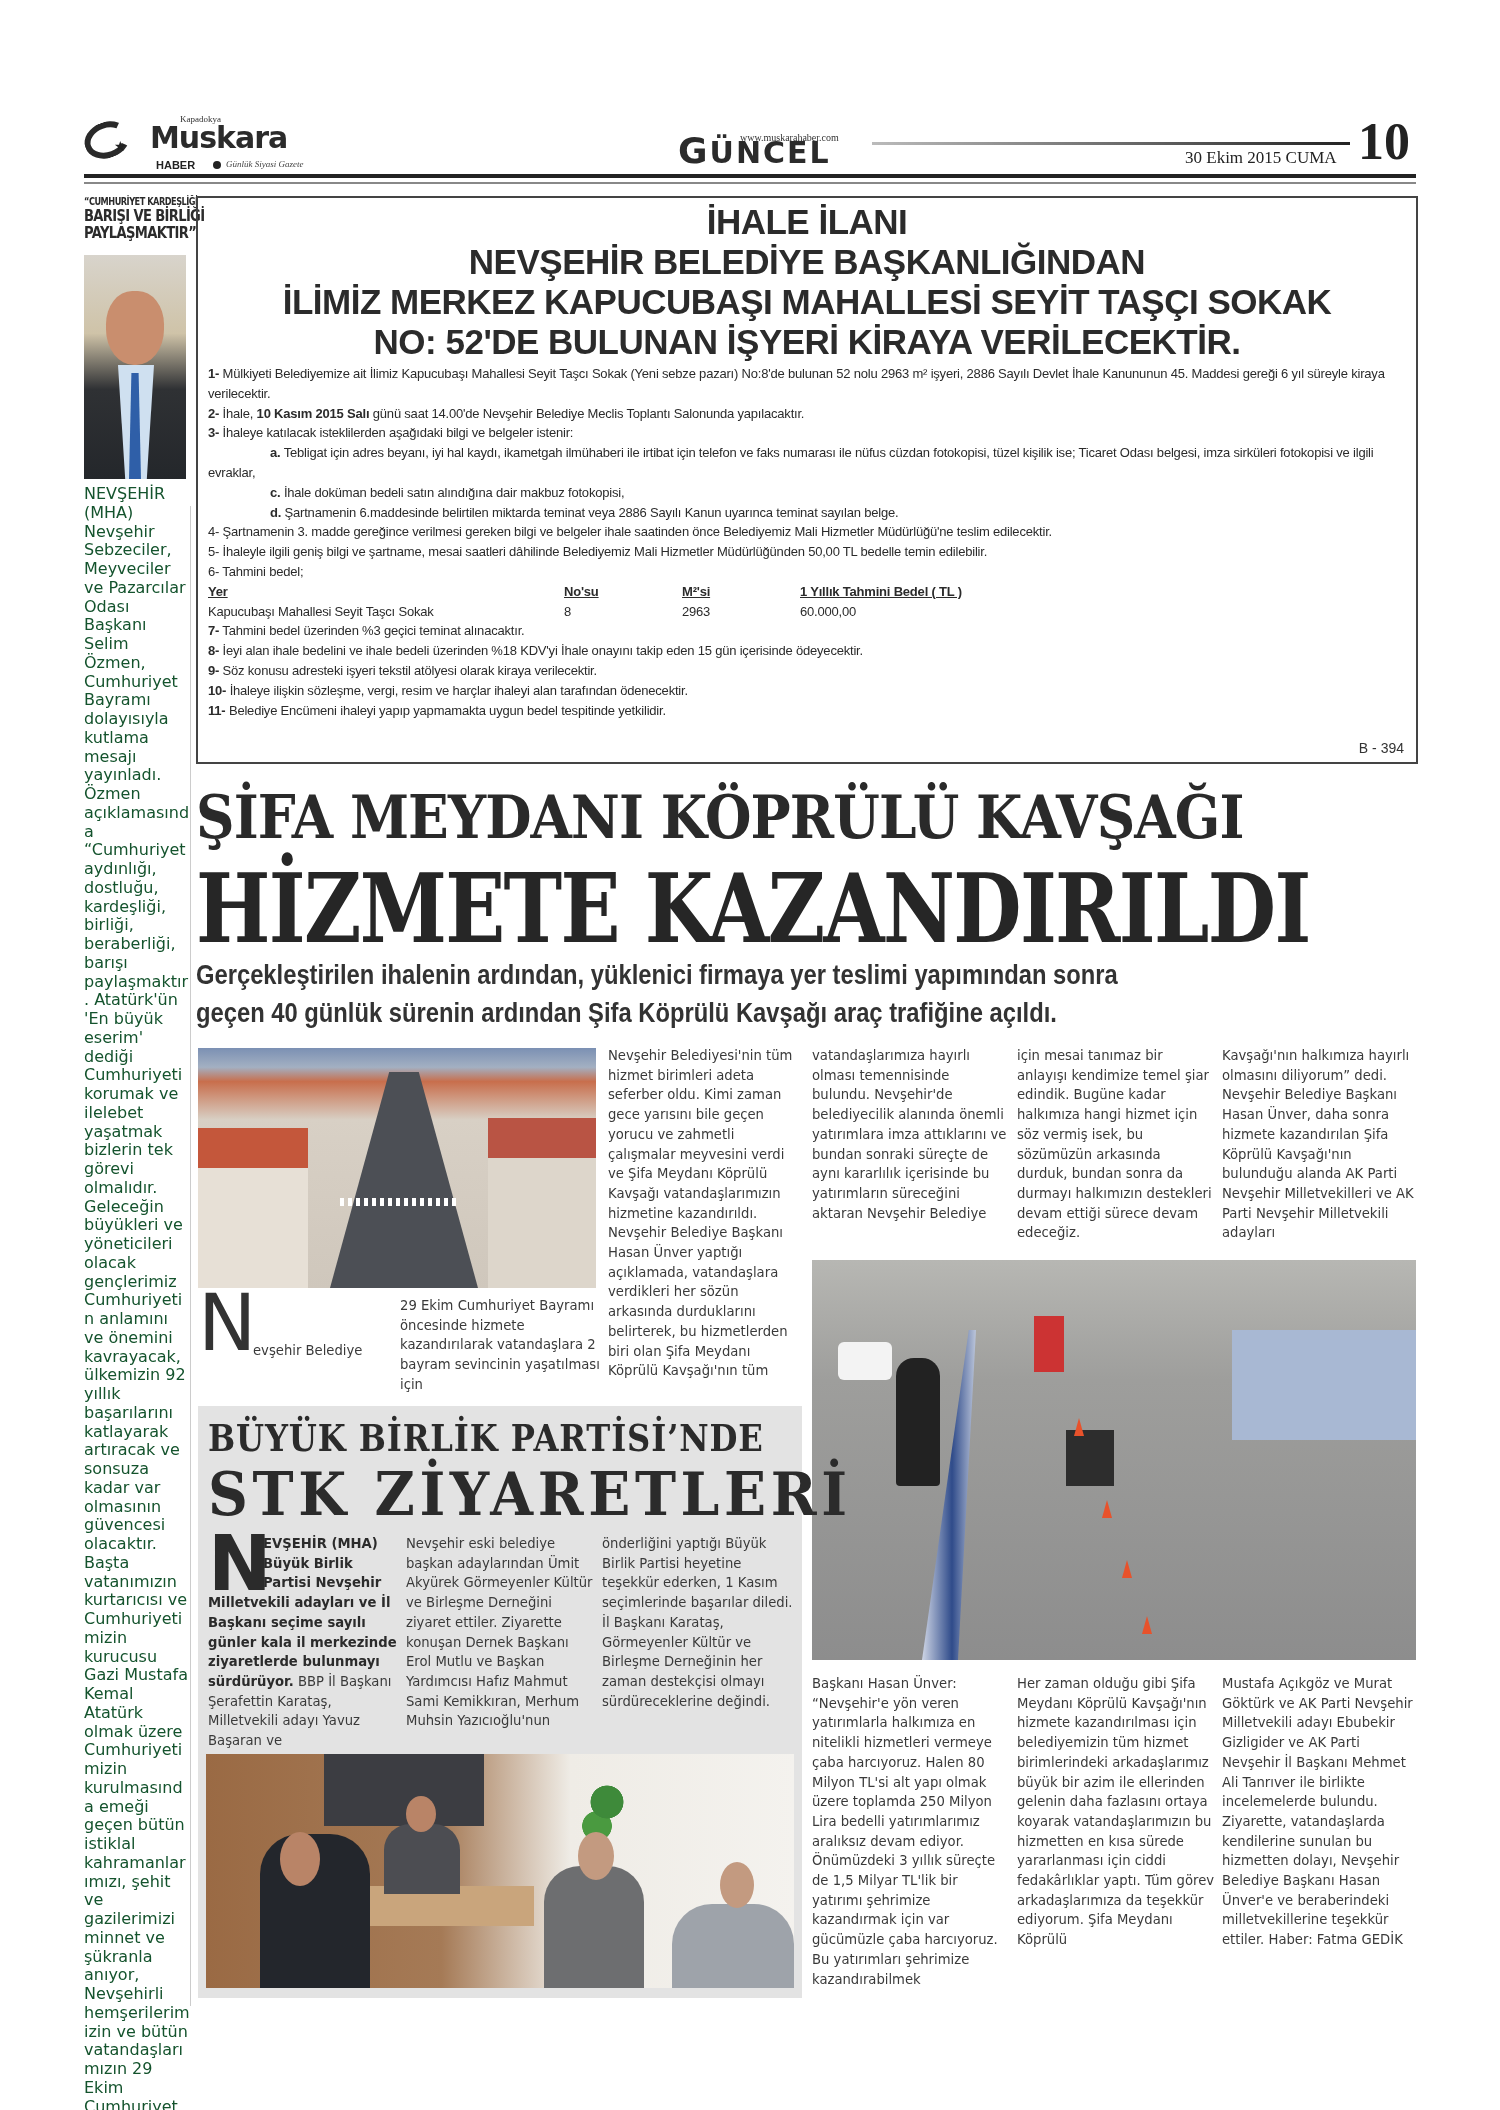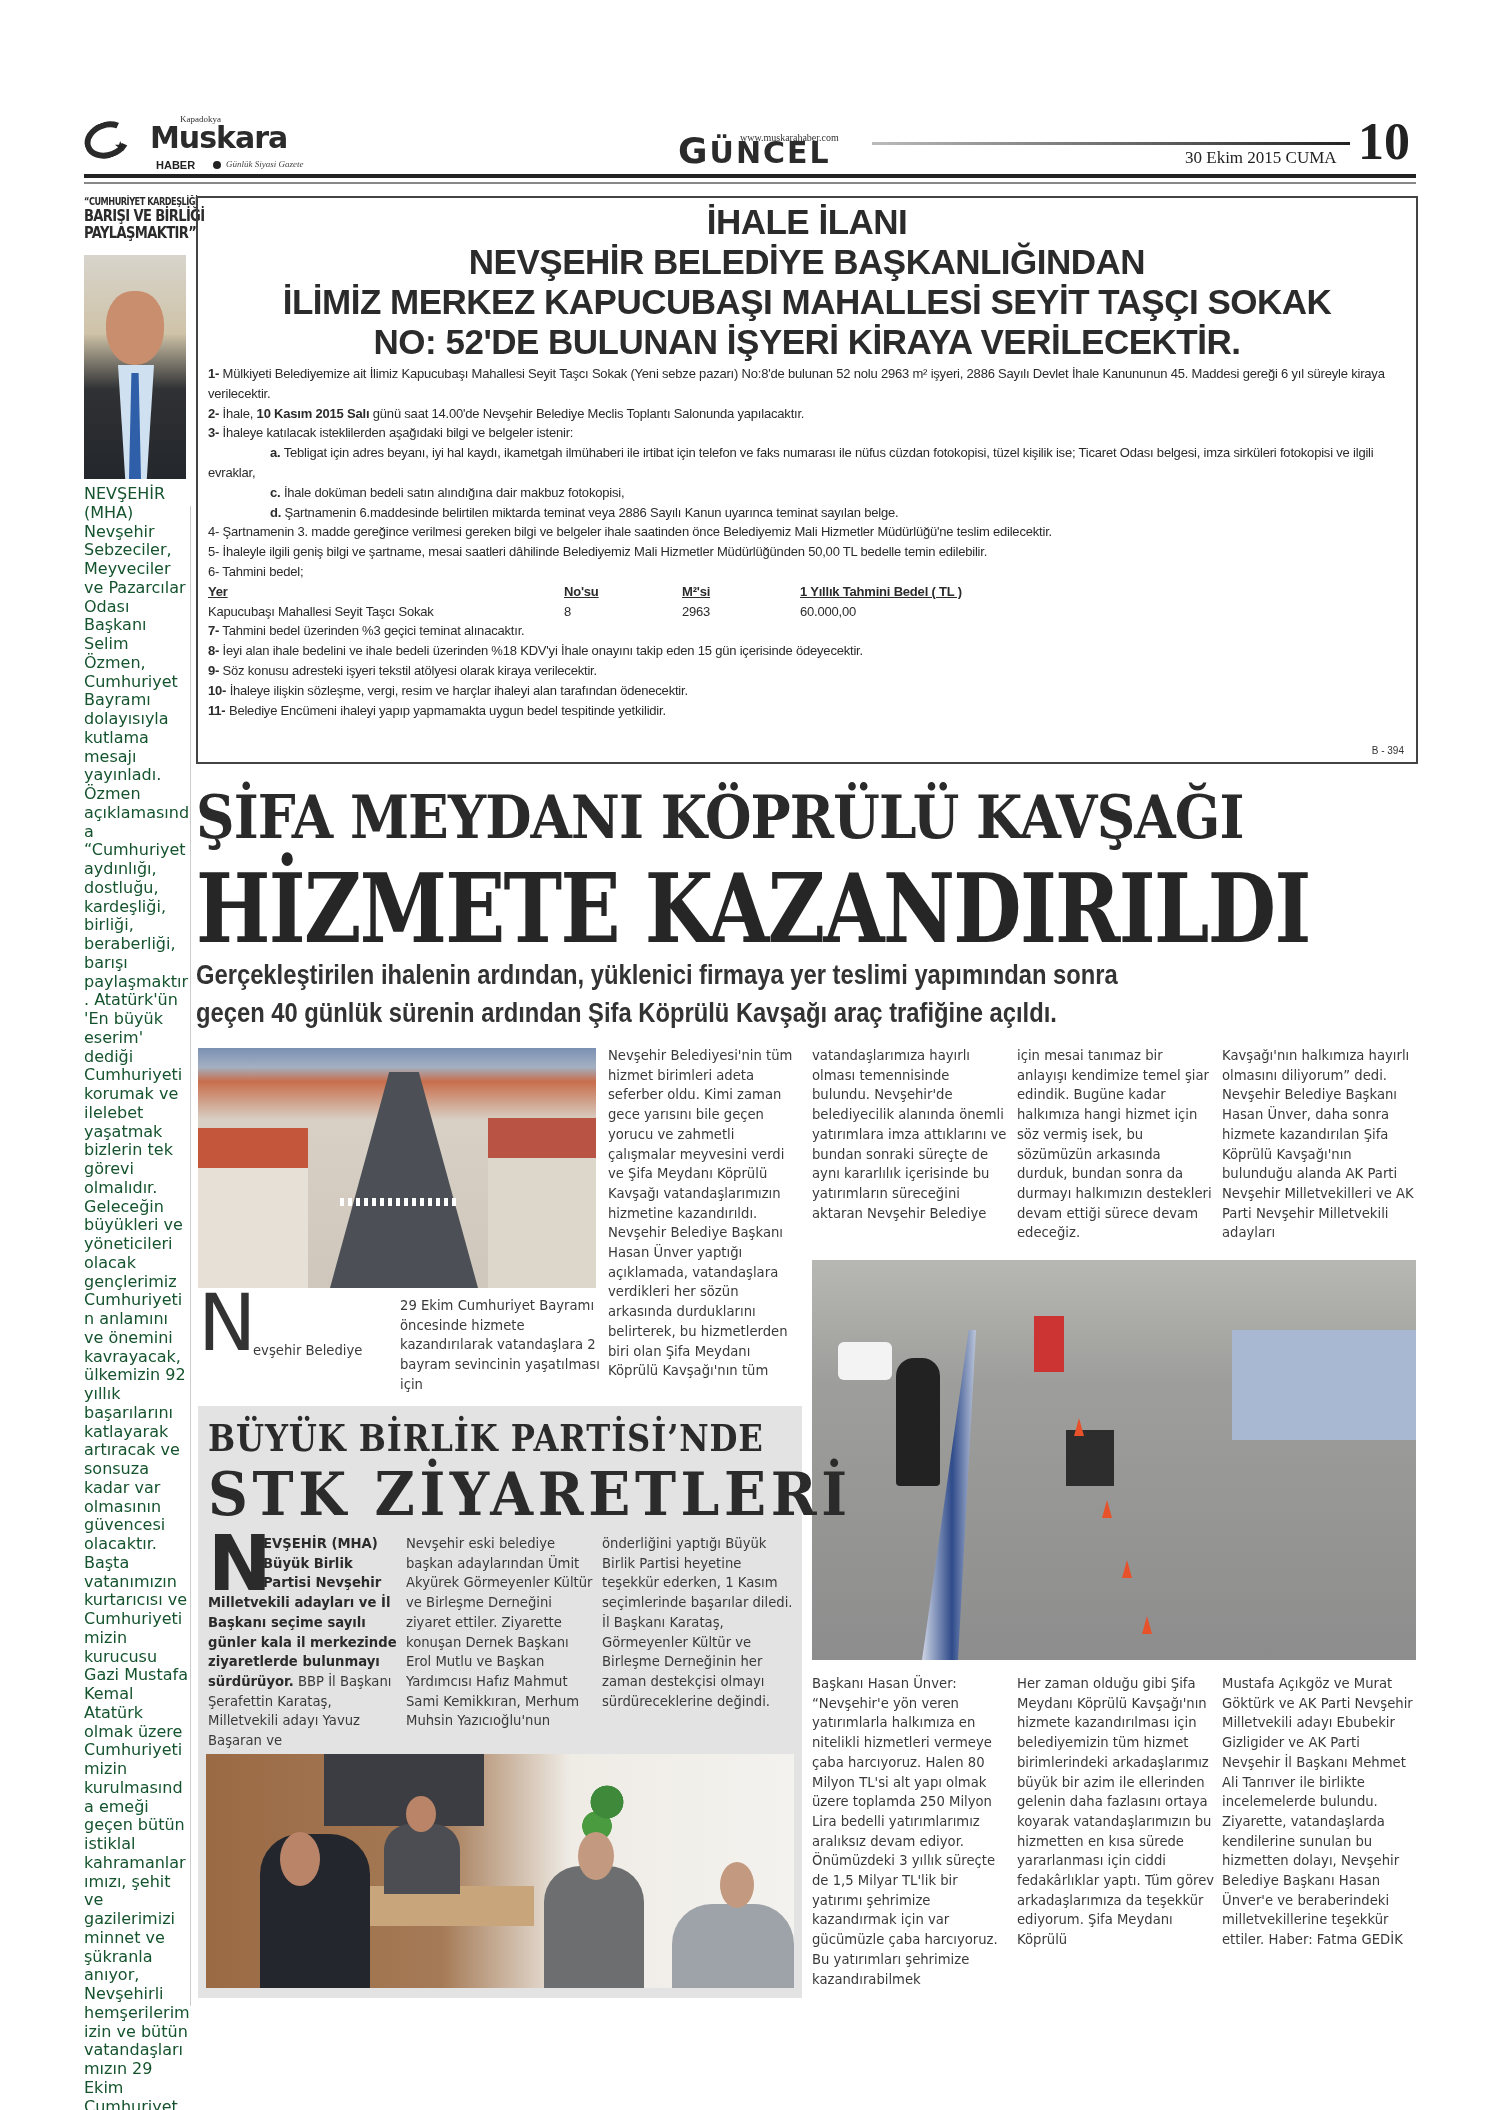--- a/index.html
+++ b/index.html
@@ -38,21 +38,21 @@
   .side-divider { left: 190px; top: 506px; width: 1px; height: 1500px; background: #ccc; }
 
   
   .ad { left: 196px; top: 196px; width: 1222px; height: 568px; border: 2px solid #444; padding: 4px 10px; }
   .ad-title { text-align: center; font-family: "Liberation Sans", sans-serif; font-weight: bold; font-size: 35px; line-height: 40px; color: #2b2b2b; letter-spacing: -0.5px; }
   .ad-body { margin-top: 2px; font-family: "Liberation Sans", sans-serif; font-size: 13px; line-height: 19.8px; color: #2b2b2b; letter-spacing: -0.2px; }
   .ad-body b { font-weight: bold; }
   .ind { padding-left: 62px; }
   .ad-table { display: grid; grid-template-columns: 356px 118px 118px 1fr; }
   .ad-table .th { font-weight: bold; text-decoration: underline; }
-  .ad-code { position: absolute; right: 12px; bottom: 6px; font-size: 10px; color: #333; }
+  .ad-code { position: absolute; right: 12px; bottom: 6px; font-size: 14px; color: #333; }
 
   
   .hl-1 { left: 196px; top: 774px; width: 1222px; font-family: "DejaVu Serif", serif; font-weight: bold; font-size: 60px; line-height: 86px; color: #2a2a2a; white-space: nowrap; transform: scaleX(0.89); transform-origin: left; letter-spacing: -1px; }
   .hl-2 { left: 196px; top: 854px; width: 1222px; font-family: "DejaVu Serif", serif; font-weight: bold; font-size: 96px; line-height: 110px; color: #262626; white-space: nowrap; transform: scaleX(0.82); transform-origin: left; letter-spacing: -2px; }
   .subhead { left: 196px; top: 956px; width: 1230px; font-family: "Liberation Sans", sans-serif; font-weight: bold; font-size: 27px; line-height: 38px; color: #333; transform: scaleX(0.88); transform-origin: left; white-space: nowrap; }
 
   .body-col { font-family: "DejaVu Sans", sans-serif; font-size: 13.2px; line-height: 19.7px; color: #3a3a3a; }
   .col-a { left: 608px; top: 1046px; width: 196px; }
   .col-b { left: 812px; top: 1046px; width: 196px; }
   .col-c { left: 1017px; top: 1046px; width: 196px; }

